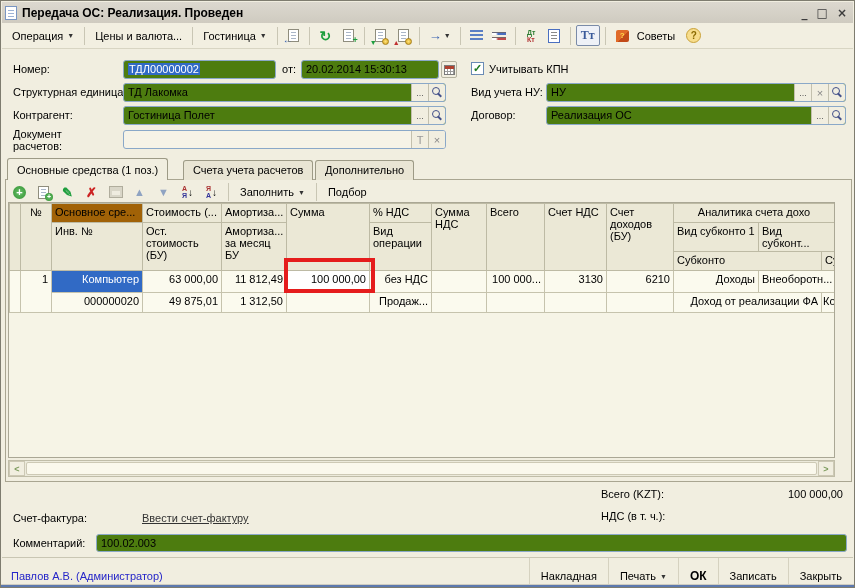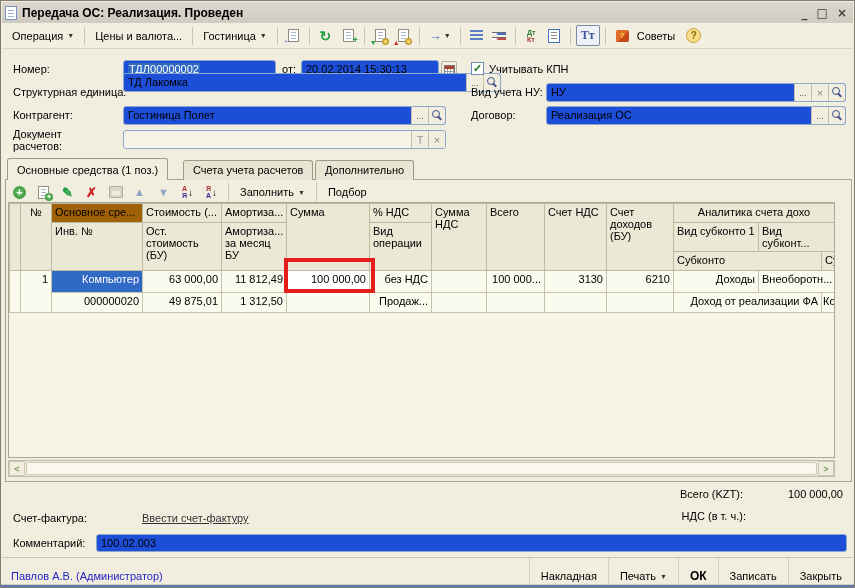--- a/index.html
+++ b/index.html
@@ -53,21 +53,21 @@
            font-family: "Liberation Serif", serif; font-size: 12px; font-weight: bold; }
   .book { width: 13px; height: 12px; background: linear-gradient(135deg, #e06a28 55%, #c24a18 55%);
           border-radius: 2px 2px 2px 0; color: #ffd94a; font-size: 8px; font-weight: bold;
           display: inline-flex; align-items: center; justify-content: center; margin-right: 4px; }
   .helpc { width: 15px; height: 15px; border-radius: 50%; background: #f7dd8c; border: 1px solid #c9a23a;
            color: #8a6a00; font-weight: bold; font-size: 10px; display: flex; align-items: center;
            justify-content: center; margin-left: 4px; }
 
   
   .lbl { position: absolute; white-space: nowrap; }
-  .fld { position: absolute; height: 19px; background: #1d4ed8; border: 1px solid #8aa8c8; border-radius: 3px;
+  .fld { position: absolute; height: 19px; background: #4d7c0f; border: 1px solid #8aa8c8; border-radius: 3px;
          display: flex; align-items: stretch; overflow: hidden; }
   .fld .val { flex: 1; padding: 2px 4px; white-space: nowrap; overflow: hidden; }
   .fld.dis { background: #f6f3e7; }
   .fbtn { width: 17px; border-left: 1px solid #c3c0ae; background: #f1eee0; display: flex;
           align-items: center; justify-content: center; color: #555; font-size: 9px; cursor: default; }
   .selval { background: #316ac5; color: #fff; padding: 0 1px; }
   .mag { width: 11px; height: 11px; position: relative; }
   .mag::before { content: ""; position: absolute; width: 6px; height: 6px; border: 1.5px solid #44518a;
                  border-radius: 50%; left: 0; top: 0; }
   .mag::after { content: ""; position: absolute; width: 5px; height: 2px; background: #44518a;
@@ -119,21 +119,21 @@
 
   
   .hscroll { position: absolute; left: 7px; top: 459px; width: 827px; height: 17px; background: #eceadb;
              border: 1px solid #c0bda8; display: flex; align-items: stretch; }
   .harrow { width: 16px; display: flex; align-items: center; justify-content: center; background: #f1eee0;
             border: 1px solid #cdc9b5; color: #7a9a5a; font-size: 9px; font-weight: bold; }
   .hthumb { flex: 1; margin: 1px; background: #faf8ec; border: 1px solid #cdc9b5; border-radius: 2px; }
 
   
   .link { text-decoration: underline; color: #333; cursor: pointer; padding-left: 44px; }
-  .totlabel { position: absolute; width: 142px; text-align: right; }
+  .totlabel { position: absolute; width: 142px; }
   .totval { position: absolute; width: 98px; text-align: right; }
 
   
   .statusbar { position: absolute; left: 1px; right: 1px; top: 556px; height: 37px; background: #f1eee0;
                border-top: 1px solid #c9c6b3; display: flex; align-items: stretch; }
   .user { color: #2525c8; padding-left: 9px; display: flex; align-items: center; flex: 1; }
   .sbtnx { padding: 0 11px; display: flex; align-items: center; gap: 4px; border-left: 1px solid #d6d2c0; cursor: default; }
   .okbtn { font-weight: bold; font-size: 12px; }
   .bedge { position: absolute; left: 0; right: 0; bottom: 0; height: 3px;
            background: linear-gradient(#cfccc0 0 1px, #5d79ae 1px 100%); z-index: 60; }
@@ -235,21 +235,21 @@
   </div>
   <span class="lbl" style="left:281px;top:62px">от:</span>
   <div class="fld" style="left:300px;top:59px;width:138px">
     <span class="val">20.02.2014 15:30:13</span>
   </div>
   <div class="calbtn" style="left:440px;top:60px">
     <span class="cal"></span>
   </div>
 
   <span class="lbl" style="left:12px;top:85px">Структурная единица:</span>
-  <div class="fld" style="left:122px;top:72px;width:378px">
+  <div class="fld" style="left:122px;top:82px;width:323px">
     <span class="val">ТД Лакомка</span>
     <span class="fbtn">...</span>
     <span class="fbtn">
         <span class="mag"></span>
       </span>
   </div>
 
   <span class="lbl" style="left:12px;top:108px">Контрагент:</span>
   <div class="fld" style="left:122px;top:105px;width:323px">
     <span class="val">Гостиница Полет</span>

